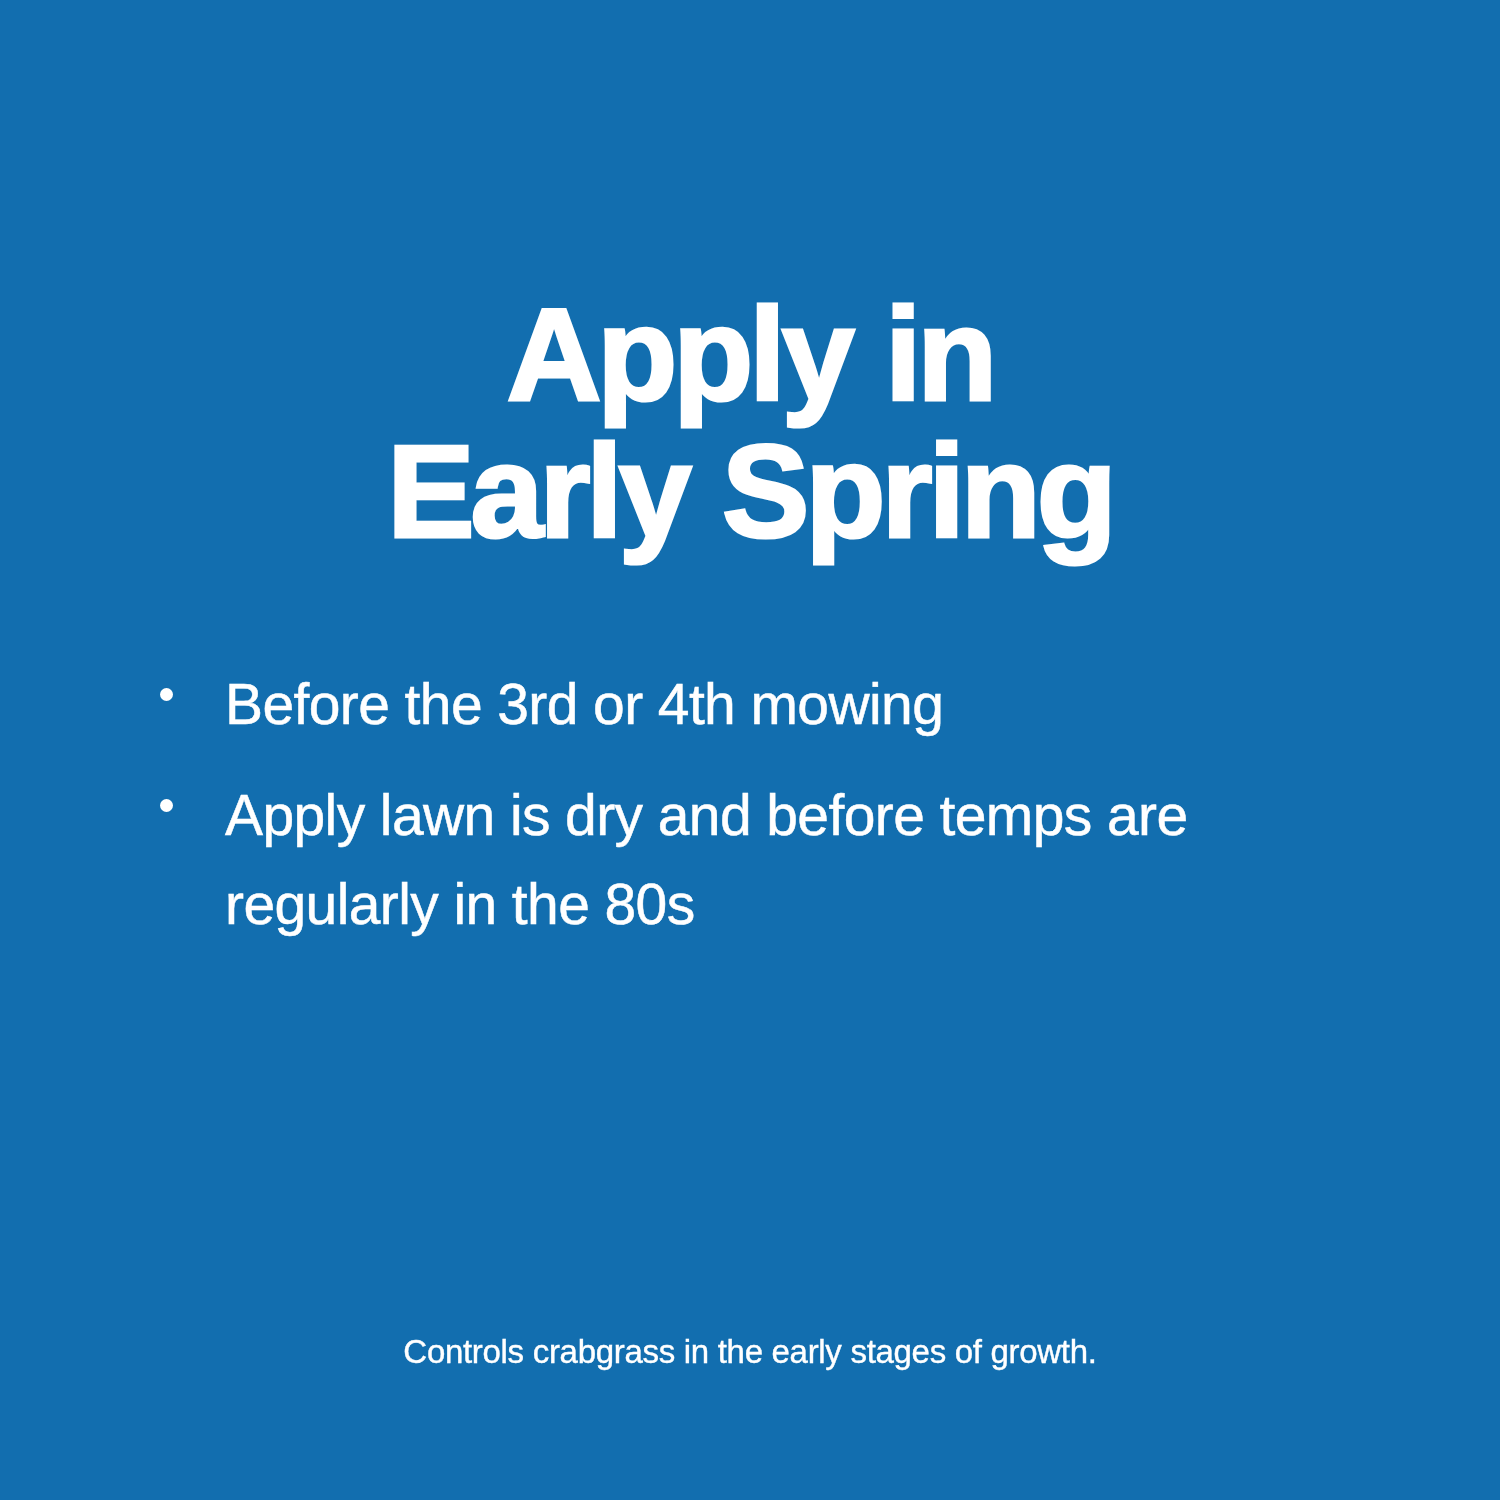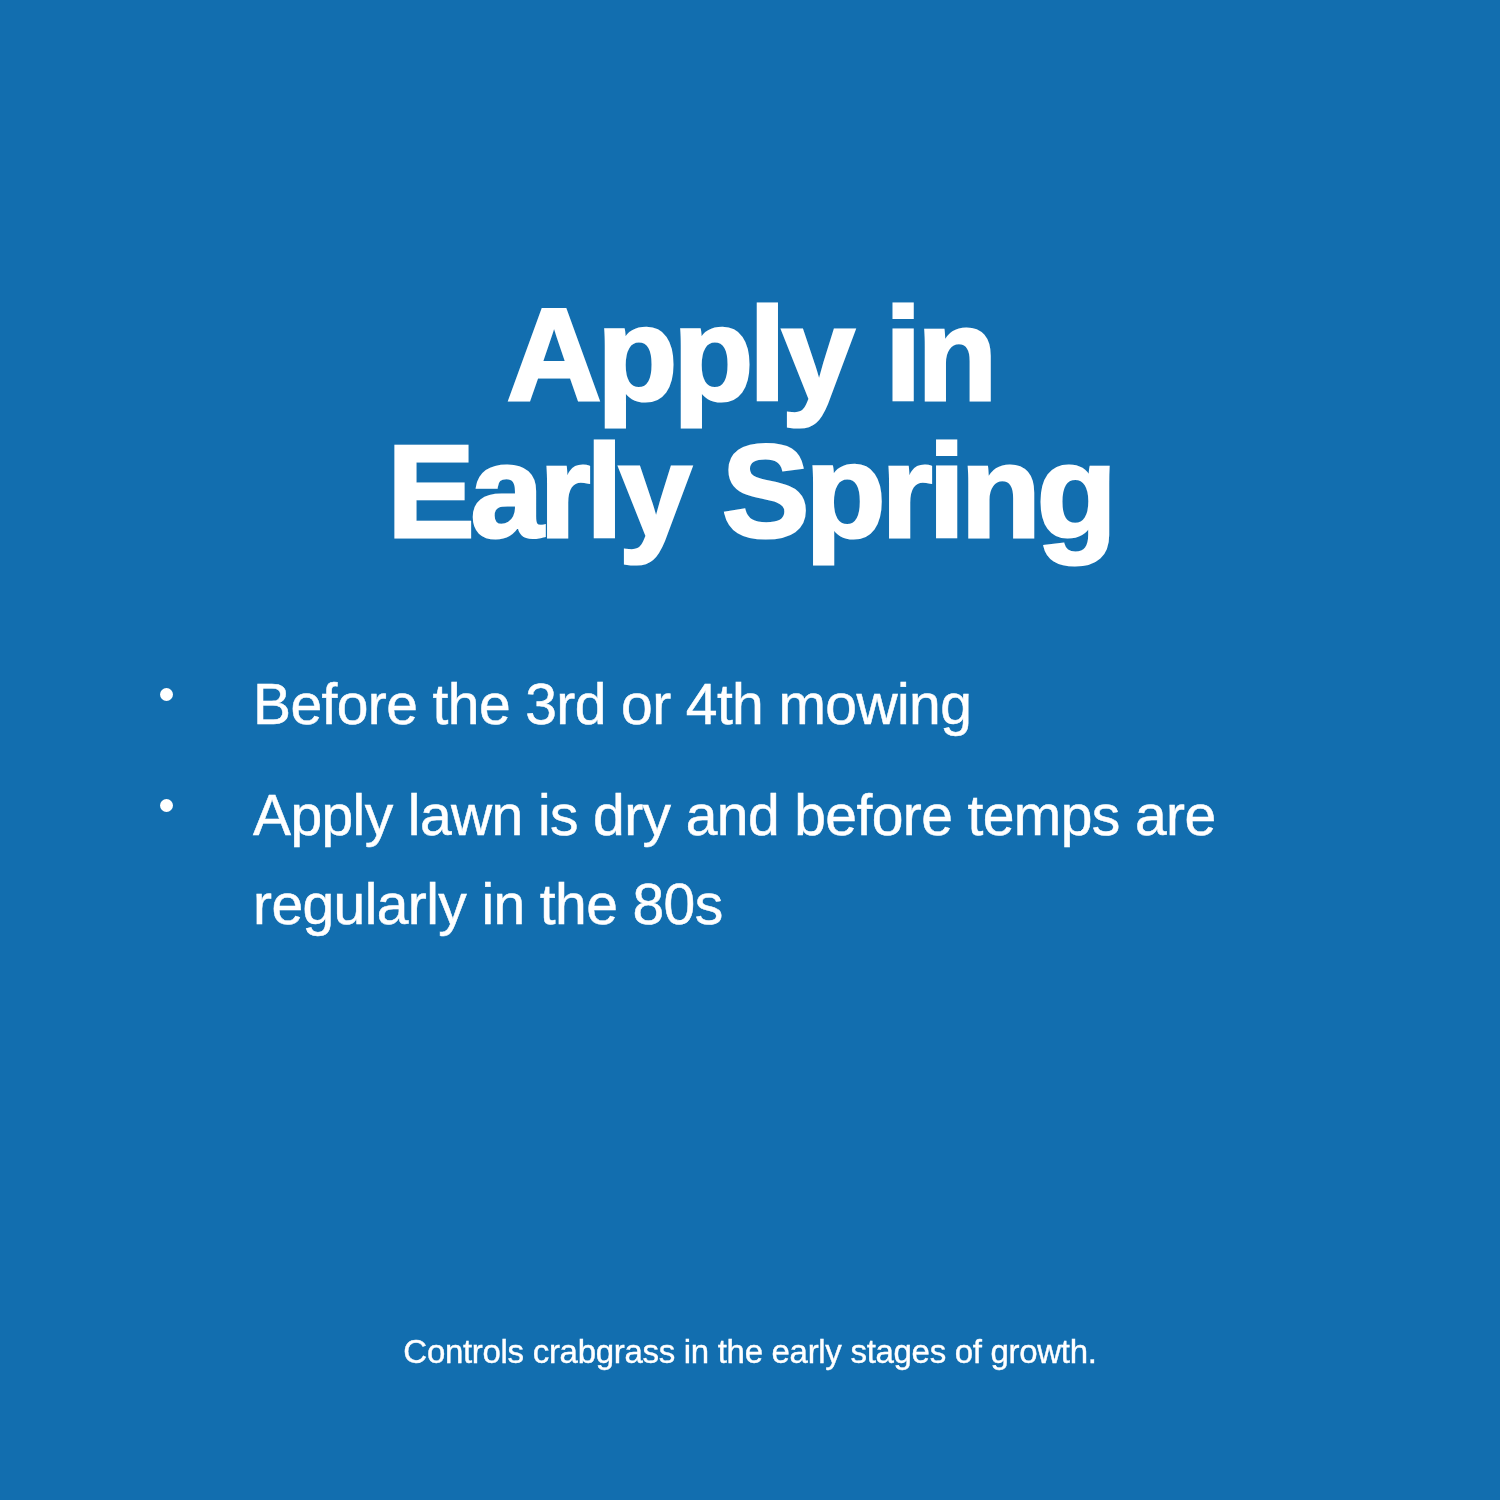--- a/index.html
+++ b/index.html
@@ -51,21 +51,20 @@
     left: 150px;
     top: 660px;
     width: 1230px;
     color: #ffffff;
   }
   .bullet-row {
     position: relative;
     display: flex;
     align-items: flex-start;
     margin-bottom: 22px;
-    gap: 28px;
   }
   .bullet-dot-wrap {
     flex: 0 0 75px;
     display: flex;
     justify-content: flex-start;
     padding-left: 10px;
     padding-top: 28px;
     box-sizing: border-box;
   }
   .bullet-dot {

